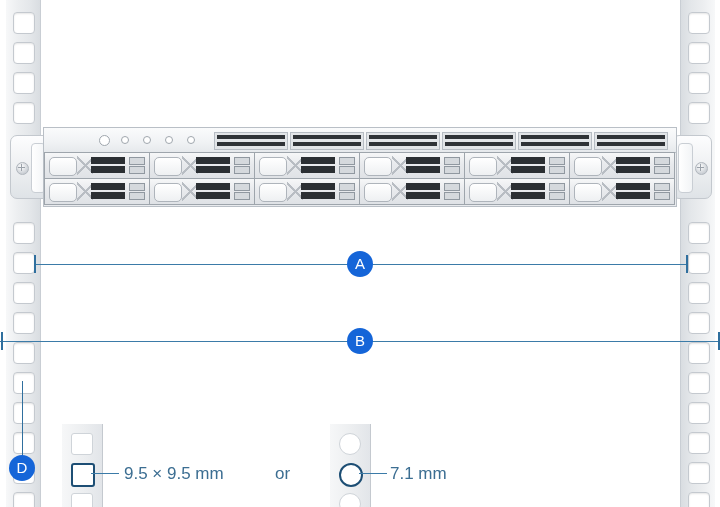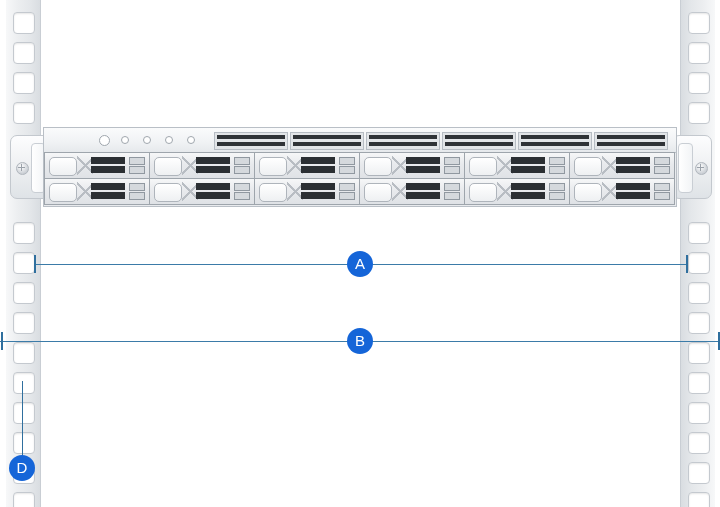--- a/index.html
+++ b/index.html
@@ -463,14 +463,34 @@
   <div class="badge" style="left:347px; top:251px;">A</div>
 
   <div class="dimline" style="left:0px; top:341px; width:720px;"></div>
   <div class="dimcap" style="left:1px; top:332px; height:18px;"></div>
   <div class="dimcap" style="left:718px; top:332px; height:18px;"></div>
   <div class="badge" style="left:347px; top:328px;">B</div>
 
   <div class="leader" style="left:22px; top:381px; height:78px;"></div>
   <div class="badge" style="left:9px; top:455px;">D</div>
 
+  <div id="legend">
+
+    <div class="lg-rail" style="left:62px;">
+      <div class="lg-hole-sq" style="top:9px;"></div>
+      <div class="lg-hole-sq hi" style="top:39px;"></div>
+      <div class="lg-hole-sq" style="top:69px;"></div>
+    </div>
+    <div class="lg-dash" style="left:91px; top:55px; width:28px;"></div>
+    <div class="lg-text" style="left:124px; top:46px;">9.5 × 9.5 mm</div>
+
+    <div class="lg-or" style="left:275px; top:46px;">or</div>
+
+    <div class="lg-rail" style="left:330px;">
+      <div class="lg-hole-rd" style="top:9px;"></div>
+      <div class="lg-hole-rd hi" style="top:39px;"></div>
+      <div class="lg-hole-rd" style="top:69px;"></div>
+    </div>
+    <div class="lg-dash" style="left:359px; top:55px; width:28px;"></div>
+    <div class="lg-text" style="left:390px; top:46px;">7.1 mm</div>
+  </div>
 
 </div>
 
 </body></html>

